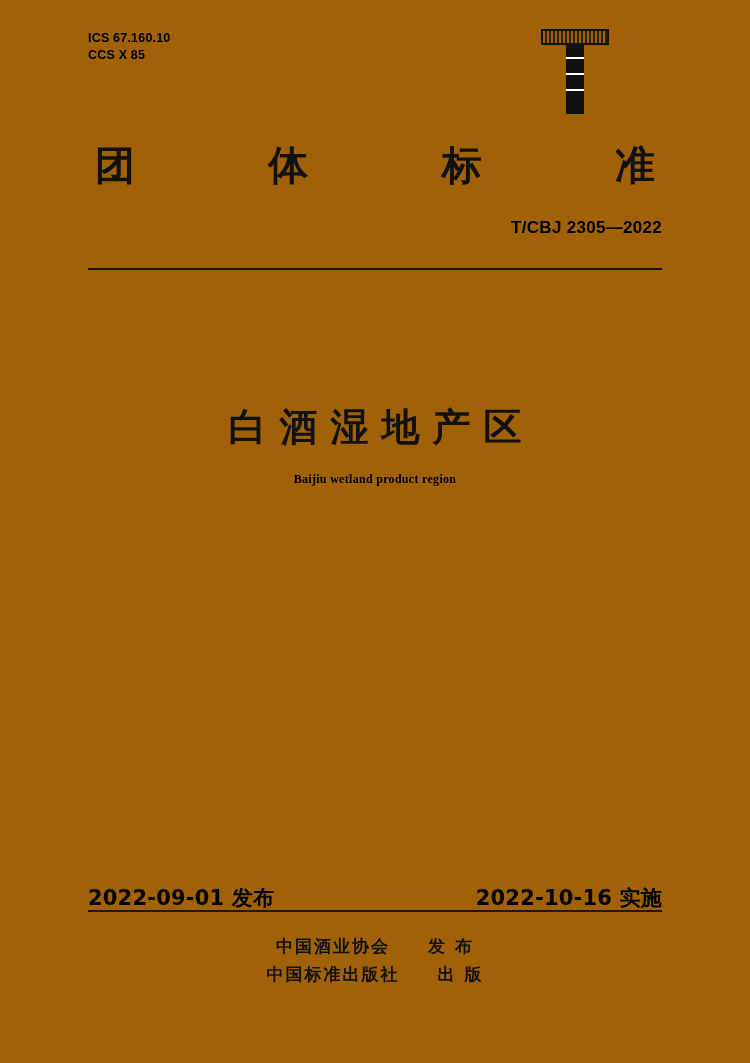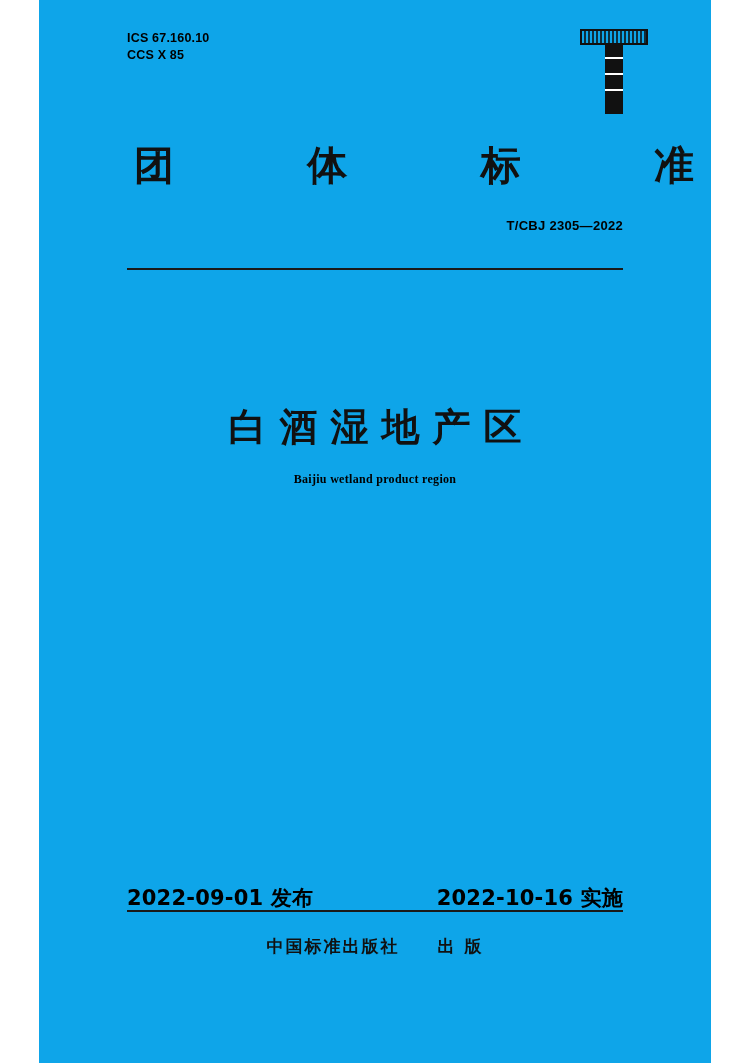--- a/index.html
+++ b/index.html
@@ -6,24 +6,24 @@
     margin: 0;
     padding: 0;
     background: #ffffff;
   }
   body {
     font-family: "Liberation Serif", serif;
     color: #000000;
   }
   .page {
     position: relative;
-    width: 672px;
+    width: 750px;
     height: 1063px;
     margin: 0 auto;
-    background: #0ea5e9;
+    background: #a16207;
     overflow: hidden;
   }
 
   
   .meta {
     position: absolute;
     left: 88px;
     top: 30px;
     font-family: "Liberation Sans", sans-serif;
     font-weight: bold;
@@ -59,21 +59,21 @@
     letter-spacing: 0px;
     color: #111;
   }
 
   
   .std-no {
     position: absolute;
     right: 88px;
     top: 218px;
     font-family: "Liberation Sans", sans-serif;
-    font-size: 13px;
+    font-size: 17px;
     font-weight: bold;
     letter-spacing: 0.3px;
   }
 
   
   .rule-top {
     position: absolute;
     left: 88px;
     right: 88px;
     top: 268px;
@@ -203,16 +203,17 @@
   <div class="cn-title">白酒湿地产区</div>
   <div class="en-title">Baijiu wetland product region</div>
 
   <div class="date-row">
     <span>2022-09-01 发布</span>
     <span>2022-10-16 实施</span>
   </div>
   <div class="rule-bottom"></div>
 
   <div class="publisher">
+    <span class="pub-line">中国酒业协会　　发 布</span>
     <span class="pub-line">中国标准出版社　　出 版</span>
   </div>
 
 </div>
 
 </body></html>

